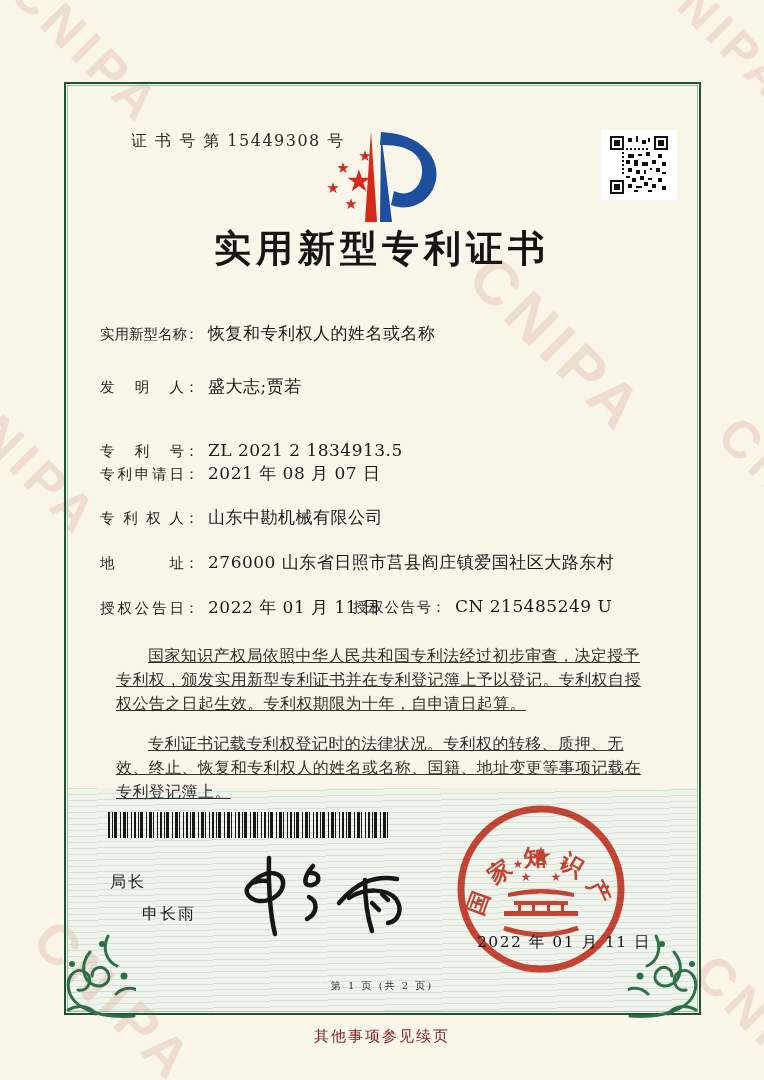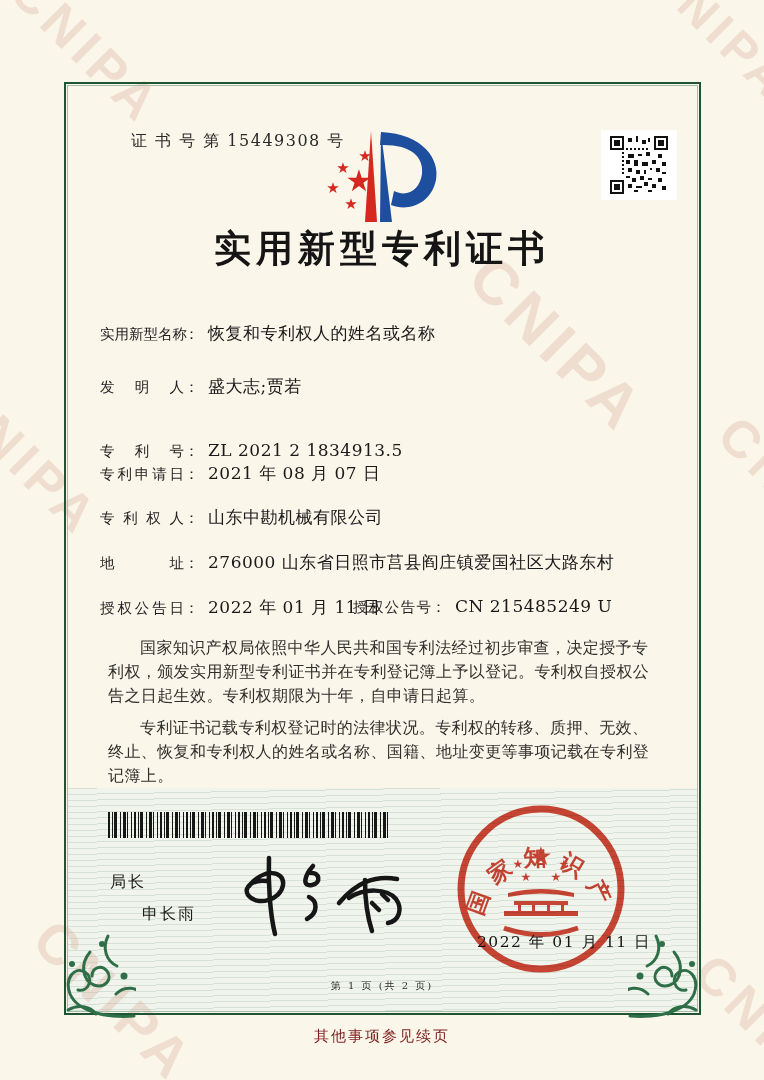--- a/index.html
+++ b/index.html
@@ -24,21 +24,21 @@
   .title{position:absolute;left:0;top:224px;width:100%;text-align:center;font-size:37px;font-weight:700;
          letter-spacing:5px;color:#151515;z-index:3;}
   .frow{position:absolute;left:100px;width:580px;white-space:nowrap;z-index:3;}
   .flabel{display:inline-block;width:84px;text-align:justify;text-align-last:justify;
           font-size:14.5px;color:#1f1f1f;}
   .fcolon{font-size:15px;color:#1f1f1f;}
   .fvalue{font-size:17px;margin-left:9px;letter-spacing:0.5px;color:#1a1a1a;}
   .grant-pair{position:absolute;left:253px;top:0;white-space:nowrap;}
   .grant-pair .flabel{width:78px;}
   .paras{position:absolute;left:100px;top:628px;width:570px;z-index:3;}
-  .paras p{margin:8px;font-size:16px;line-height:24px;text-indent:2em;letter-spacing:0.4px;color:#30302c;}
+  .paras p{margin:16px;font-size:16px;line-height:24px;text-indent:2em;letter-spacing:0.4px;color:#30302c;text-decoration:underline;}
   .barcode{position:absolute;left:108px;top:812px;width:282px;height:26px;z-index:4;
     background-image:repeating-linear-gradient(90deg,
       #161616 0 2px,transparent 2px 4px,#161616 4px 5px,transparent 5px 6px,
       #161616 6px 9px,transparent 9px 12px,#161616 12px 13px,transparent 13px 15px,
       #161616 15px 18px,transparent 18px 19px,#161616 19px 20px,transparent 20px 23px,
       #161616 23px 24px,transparent 24px 26px);}
   .signer-title{position:absolute;left:110px;top:872px;font-size:16px;color:#1c1c1c;z-index:4;
                 font-family:"Liberation Sans","DejaVu Sans",sans-serif;letter-spacing:2px;}
   .signer-name{position:absolute;left:110px;top:904px;font-size:16px;color:#1c1c1c;z-index:4;
                font-family:"Liberation Sans","DejaVu Sans",sans-serif;letter-spacing:2px;margin-left:32px;}

